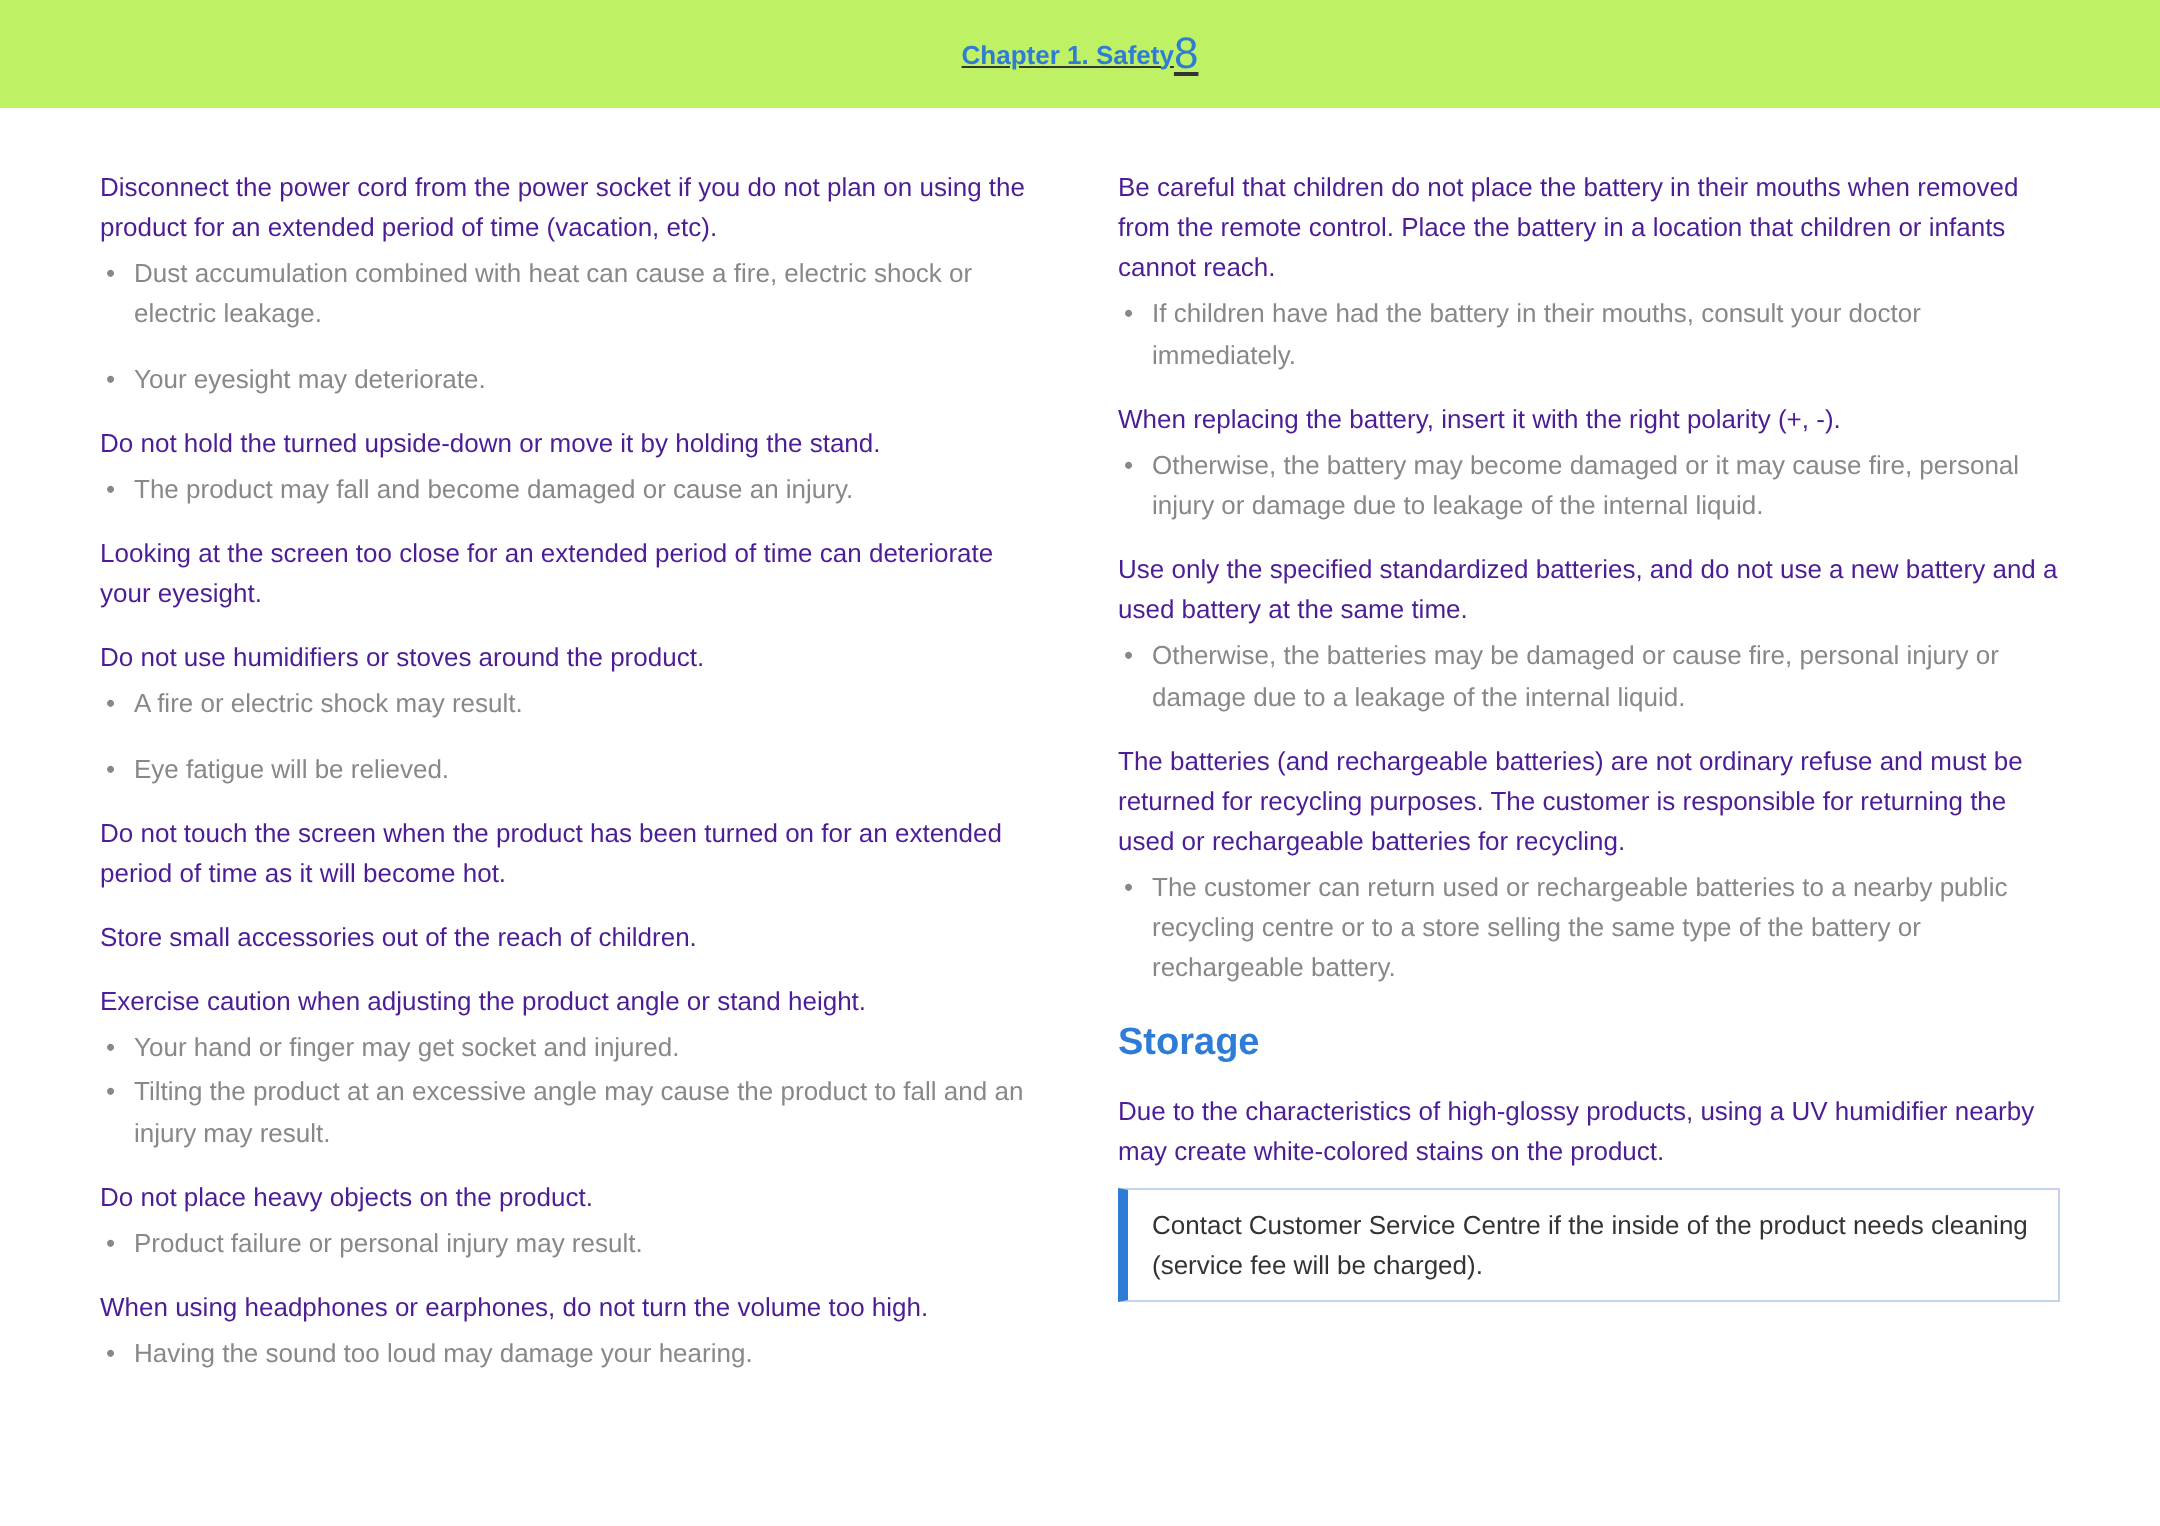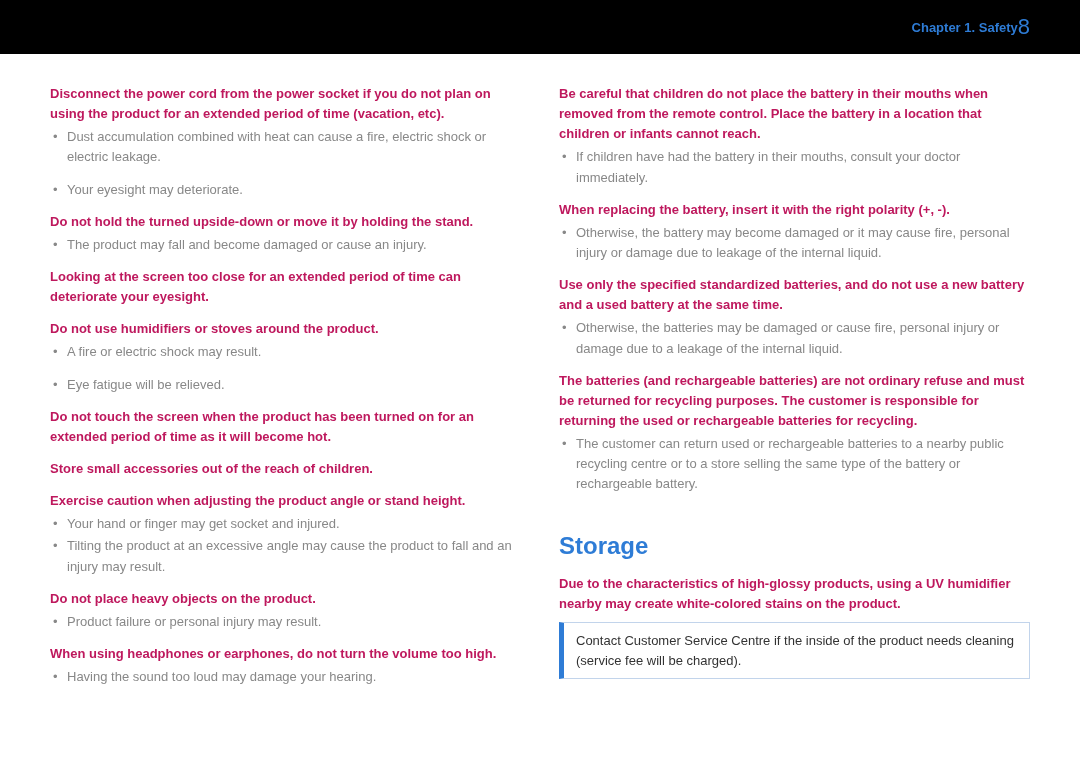--- a/index.html
+++ b/index.html
@@ -10,24 +10,25 @@
     body {
       width: 1080px;
       height: 763px;
       font-family: Arial, Helvetica, sans-serif;
       background: #fff;
       font-size: 13px;
       color: #333;
     }
     .header {
       display: flex;
-      justify-content: flex-end;
+      justify-content: center;
       align-items: center;
       padding: 14px 50px;
-      background: #000000;
+      background: #bef264;
+      text-decoration: underline;
     }
     .chapter-title {
       color: #2e7cd6;
       font-weight: bold;
       font-size: 13px;
     }
     .page-number {
       color: #2e7cd6;
       font-size: 22px;
     }
@@ -40,44 +41,43 @@
       flex: 1;
       line-height: 1.55;
     }
     .column-left {
       max-width: 490px;
     }
     .column-right {
       max-width: 490px;
     }
     .main-text {
-      color: #be185d;
+      color: #4c1d95;
       margin-bottom: 3px;
-      font-weight: bold;
     }
     .sub-bullet {
       color: #888;
       padding-left: 17px;
       position: relative;
       margin-bottom: 2px;
     }
     .sub-bullet::before {
       content: "•";
       position: absolute;
       left: 3px;
       color: #888;
     }
     .block {
       margin-bottom: 12px;
     }
     .section-heading {
       color: #2e7cd6;
-      font-size: 24px;
+      font-size: 19px;
       font-weight: bold;
-      margin-top: 32px;
+      margin-top: 12px;
       margin-bottom: 10px;
     }
     .info-box {
       border: 1px solid #c2d4eb;
       border-left: 5px solid #2e7cd6;
       padding: 8px 12px;
       margin-top: 8px;
       color: #333;
       line-height: 1.5;
     }

